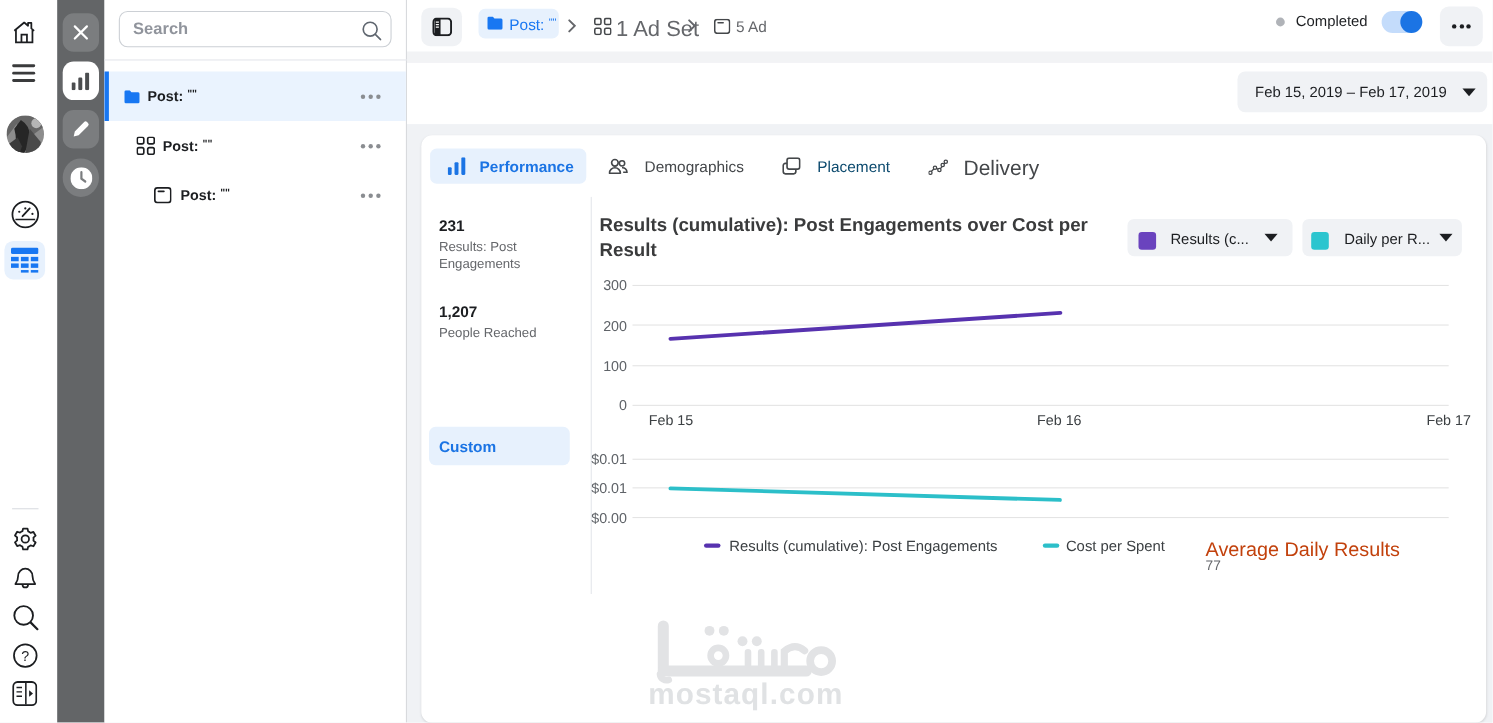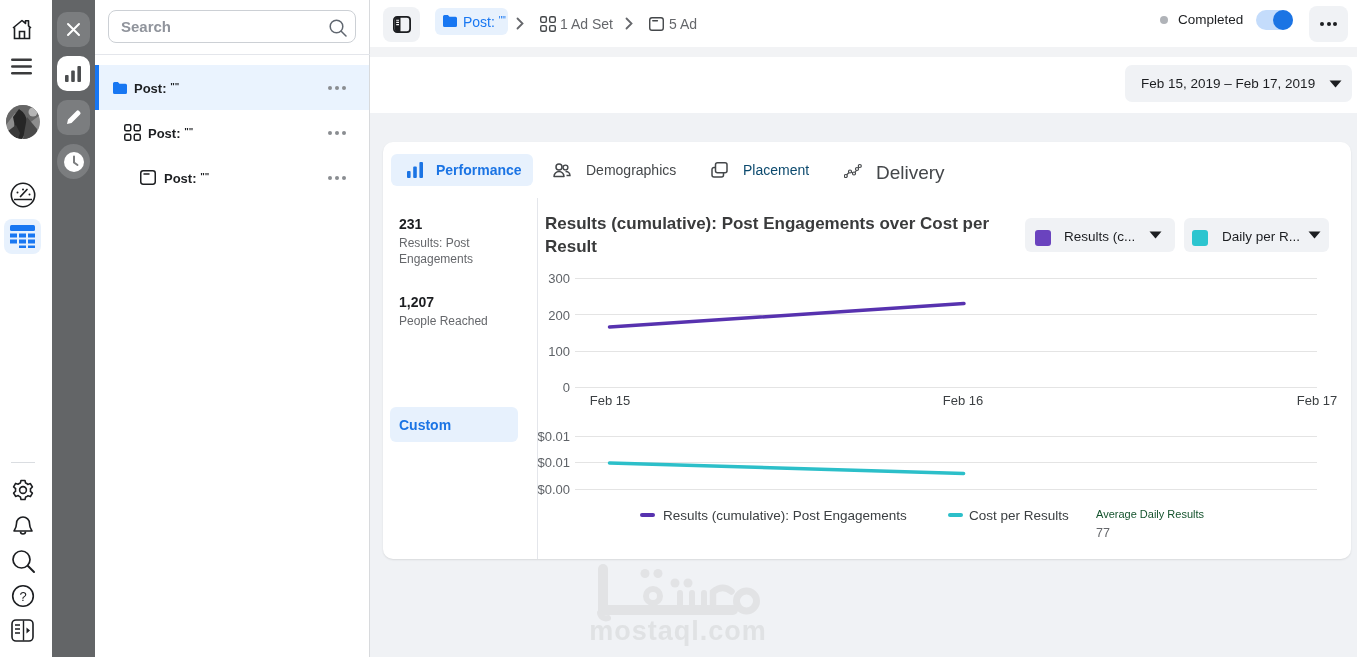--- a/index.html
+++ b/index.html
@@ -19,21 +19,21 @@
 .dots { position:absolute; right:21px; top:50%; margin-top:-2px; width:20px; height:4px; display:flex; gap:3px; }
 .dots i { width:4px; height:4px; border-radius:50%; background:#8a8d91; flex:none; }
 
 
 #topbar { left:370px; top:0; width:987px; height:47px; background:#fff; }
 #gap1 { left:370px; top:47px; width:987px; height:10px; background:#f2f3f5; }
 #toolbar { left:370px; top:57px; width:987px; height:56px; background:#fff; }
 #content { left:370px; top:113px; width:987px; height:544px; background:#f0f2f5; }
 
 
-#card { left:383px; top:142px; width:968px; height:417px; background:#fff; border-radius:10px; box-shadow:0 1px 2px rgba(0,0,0,.1); }
+#card { left:383px; top:123px; width:968px; height:534px; background:#fff; border-radius:10px; box-shadow:0 1px 2px rgba(0,0,0,.1); }
 
 .statnum { font-size:14px; font-weight:bold; color:#1c1e21; }
 .statlab { font-size:12px; color:#65676b; line-height:16px; margin-top:3px; }
 
 .gline { position:absolute; height:1px; background:#e4e4e4; }
 .ylab { position:absolute; width:48px; text-align:right; font-size:13px; color:#5f6368; }
 .xlab { position:absolute; width:60px; text-align:center; font-size:13px; color:#3c4043; }
 </style>
 </head>
 <body>
@@ -216,21 +216,21 @@
       </svg>
 
     <svg class="abs" style="left:170px;top:16px" width="16" height="16" viewBox="0 0 17 17">
       <g fill="none" stroke="#44474a" stroke-width="1.5">
         <rect x="0.75" y="0.75" width="6" height="6" rx="1.6"></rect>
           <rect x="10.25" y="0.75" width="6" height="6" rx="1.6"></rect>
         <rect x="0.75" y="10.25" width="6" height="6" rx="1.6"></rect>
           <rect x="10.25" y="10.25" width="6" height="6" rx="1.6"></rect>
       </g>
     </svg>
-    <div class="abs" style="left:190px;top:16px;font-size:14px;color:#65676b">1 Ad Set</div>
+    <div class="abs" style="left:190px;top:16px;font-size:20px;color:#65676b">1 Ad Set</div>
     <svg class="abs" style="left:255px;top:17px" width="8" height="13" viewBox="0 0 8 13">
         <path d="M1.5 1.5 L6.5 6.5 L1.5 11.5" fill="none" stroke="#65676b" stroke-width="1.8" stroke-linecap="round"></path>
       </svg>
 
     <svg class="abs" style="left:279px;top:17px" width="15" height="14" viewBox="0 0 16 15">
       <rect x="0.75" y="0.75" width="14.5" height="13.5" rx="2.4" fill="none" stroke="#44474a" stroke-width="1.5"></rect>
       <path d="M4 4 h5" stroke="#44474a" stroke-width="1.5" stroke-linecap="round"></path>
     </svg>
     <div class="abs" style="left:299px;top:16px;font-size:14px;color:#65676b">5 Ad</div>
 
@@ -336,22 +336,22 @@
     <div class="ylab" style="left:139px;top:287px">$0.01</div>
     <div class="ylab" style="left:139px;top:313px">$0.01</div>
     <div class="ylab" style="left:139px;top:340px">$0.00</div>
     <svg class="abs" style="left:192px;top:300px" width="742" height="60" viewBox="0 0 742 60">
       <path d="M34.5 21 L388.6 31.5" stroke="#2cbfc9" stroke-width="3.5" fill="none" stroke-linecap="round"></path>
     </svg>
 
     <div class="abs" style="left:257px;top:371px;width:15px;height:4px;border-radius:2px;background:#5732af"></div>
     <div class="abs" style="left:280px;top:366px;font-size:13.5px;color:#3c4043">Results (cumulative): Post Engagements</div>
     <div class="abs" style="left:565px;top:371px;width:15px;height:4px;border-radius:2px;background:#2cbfc9"></div>
-    <div class="abs" style="left:586px;top:366px;font-size:13.5px;color:#3c4043">Cost per Results</div>
-    <div class="abs" style="left:713px;top:366px;font-size:11px;color:#14532d">Average Daily Results</div>
+    <div class="abs" style="left:586px;top:366px;font-size:13.5px;color:#3c4043">Cost per Spent</div>
+    <div class="abs" style="left:713px;top:366px;font-size:18px;color:#c2410c">Average Daily Results</div>
     <div class="abs" style="left:713px;top:384px;font-size:12.5px;color:#65676b">77</div>
   </div>
 
   <svg class="abs" style="left:590px;top:563px" width="176" height="60" viewBox="0 0 176 60">
     <g stroke="#e2e3e5" fill="none">
       <path d="M13 6 V47" stroke-width="10" stroke-linecap="round"></path>
       <path d="M13 47 H143" stroke-width="10" stroke-linecap="round"></path>
       <path d="M10 50 a6 6 0 0 0 8 5" stroke-width="6" stroke-linecap="round"></path>
       <circle cx="63" cy="33" r="7" stroke-width="6"></circle>
       <path d="M90 43 V30 M102 43 V30 M114 43 V30" stroke-width="6" stroke-linecap="round"></path>

